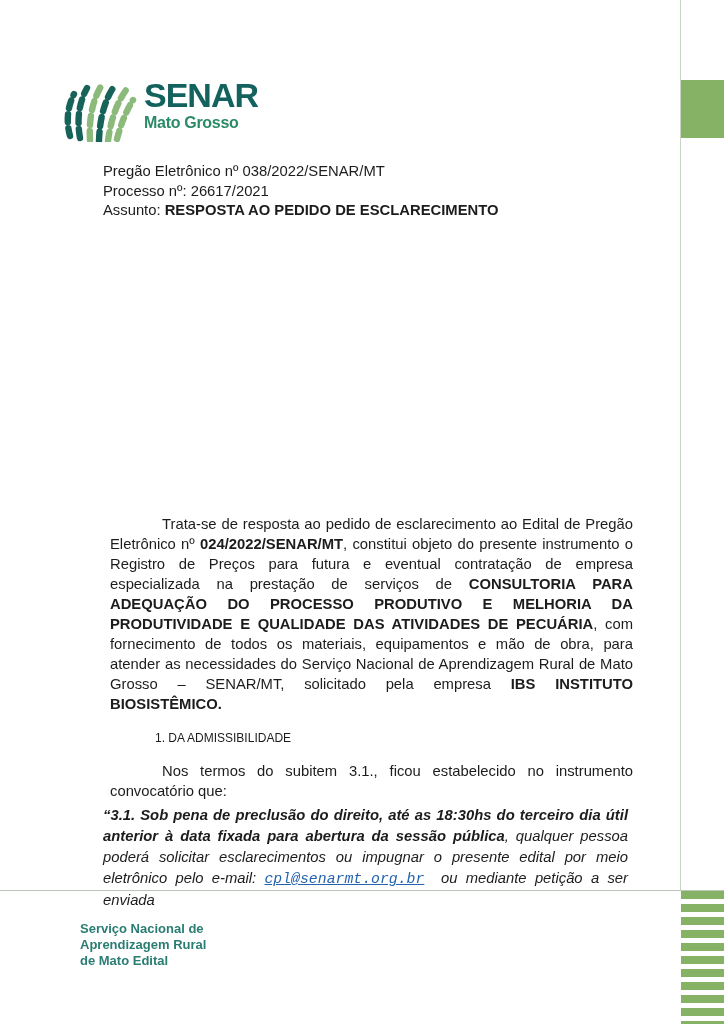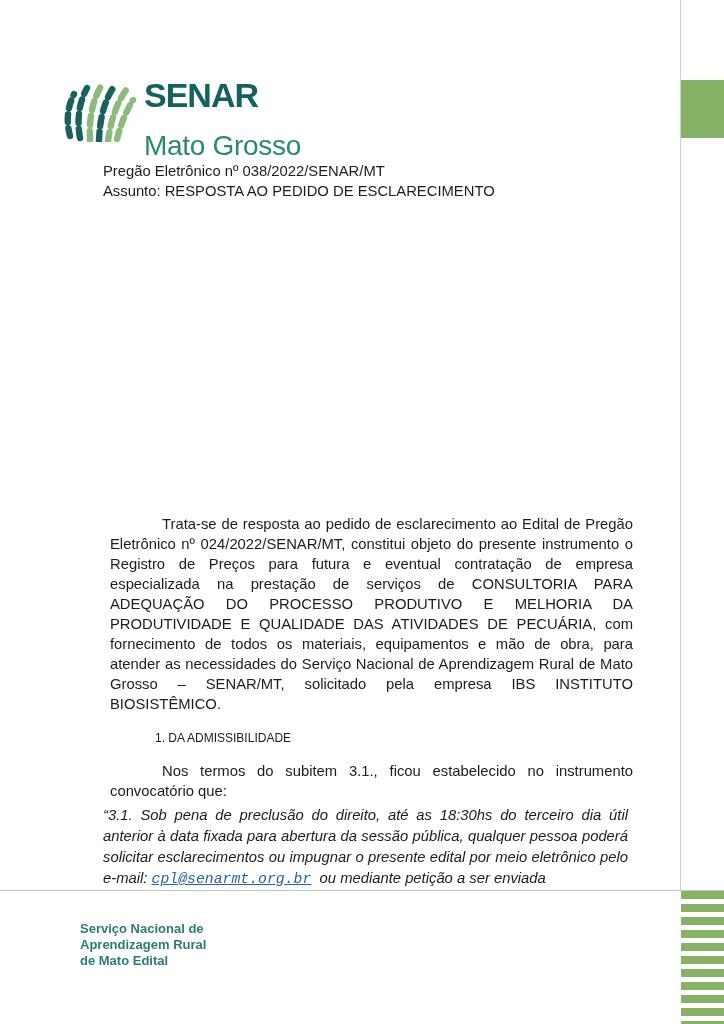--- a/index.html
+++ b/index.html
@@ -29,30 +29,30 @@
 
   
   .letterhead { position: absolute; left: 62px; top: 76px; display: flex; align-items: flex-start; }
   .logo-icon { width: 78px; height: 66px; display: block; }
   .logo-text { margin-left: 4px; margin-top: 2px; }
   .logo-name {
     font-size: 34px; font-weight: 700; letter-spacing: -1px;
     color: #14625e; line-height: 1; display: block;
   }
   .logo-region {
-    font-size: 28px; font-weight: 400; letter-spacing: -0.3px;
-    color: #2b8a68; line-height: 1; display: block; margin-top: 20px;
+    font-size: 16px; font-weight: 700; letter-spacing: -0.3px;
+    color: #2b8a68; line-height: 1; display: block; margin-top: 3px;
   }
 
   
   .doc-info {
     position: absolute; left: 103px; top: 162px;
     font-size: 14.8px; line-height: 19.5px; width: 520px;
   }
-  .b { font-weight: 400; }
+  .b { font-weight: 700; }
 
   
   .par {
     position: absolute; left: 110px; width: 523px;
     font-size: 14.8px; line-height: 20px;
     text-align: justify; text-indent: 52px;
   }
   .p1 { top: 514px; }
   .section-heading {
     position: absolute; left: 155px; top: 731px;
@@ -103,20 +103,21 @@
       </g>
     </svg>
     <div class="logo-text">
       <span class="logo-name">SENAR</span>
       <span class="logo-region">Mato Grosso</span>
     </div>
   </header>
 
   <section class="doc-info">
     <div>Pregão Eletrônico nº 038/2022/SENAR/MT</div>
+    <div>Processo nº: 26617/2021</div>
     <div><span>Assunto: </span><span class="b">RESPOSTA AO PEDIDO DE ESCLARECIMENTO</span></div>
   </section>
 
   <main>
     <p class="par p1"><span>Trata-se de resposta ao pedido de esclarecimento ao Edital de Pregão Eletrônico nº </span><span class="b">024/2022/SENAR/MT</span><span>, constitui objeto do presente instrumento o Registro de Preços para futura e eventual contratação de empresa especializada na prestação de serviços de </span><span class="b">CONSULTORIA PARA ADEQUAÇÃO DO PROCESSO PRODUTIVO E MELHORIA DA PRODUTIVIDADE E QUALIDADE DAS ATIVIDADES DE PECUÁRIA</span><span>, com fornecimento de todos os materiais, equipamentos e mão de obra, para atender as necessidades do Serviço Nacional de Aprendizagem Rural de Mato Grosso – SENAR/MT, solicitado pela empresa </span><span class="b">IBS INSTITUTO BIOSISTÊMICO.</span></p>
 
     <h2 class="section-heading">1. DA ADMISSIBILIDADE</h2>
 
     <p class="par p2"><span>Nos termos do subitem 3.1., ficou estabelecido no instrumento convocatório que:</span></p>
 

